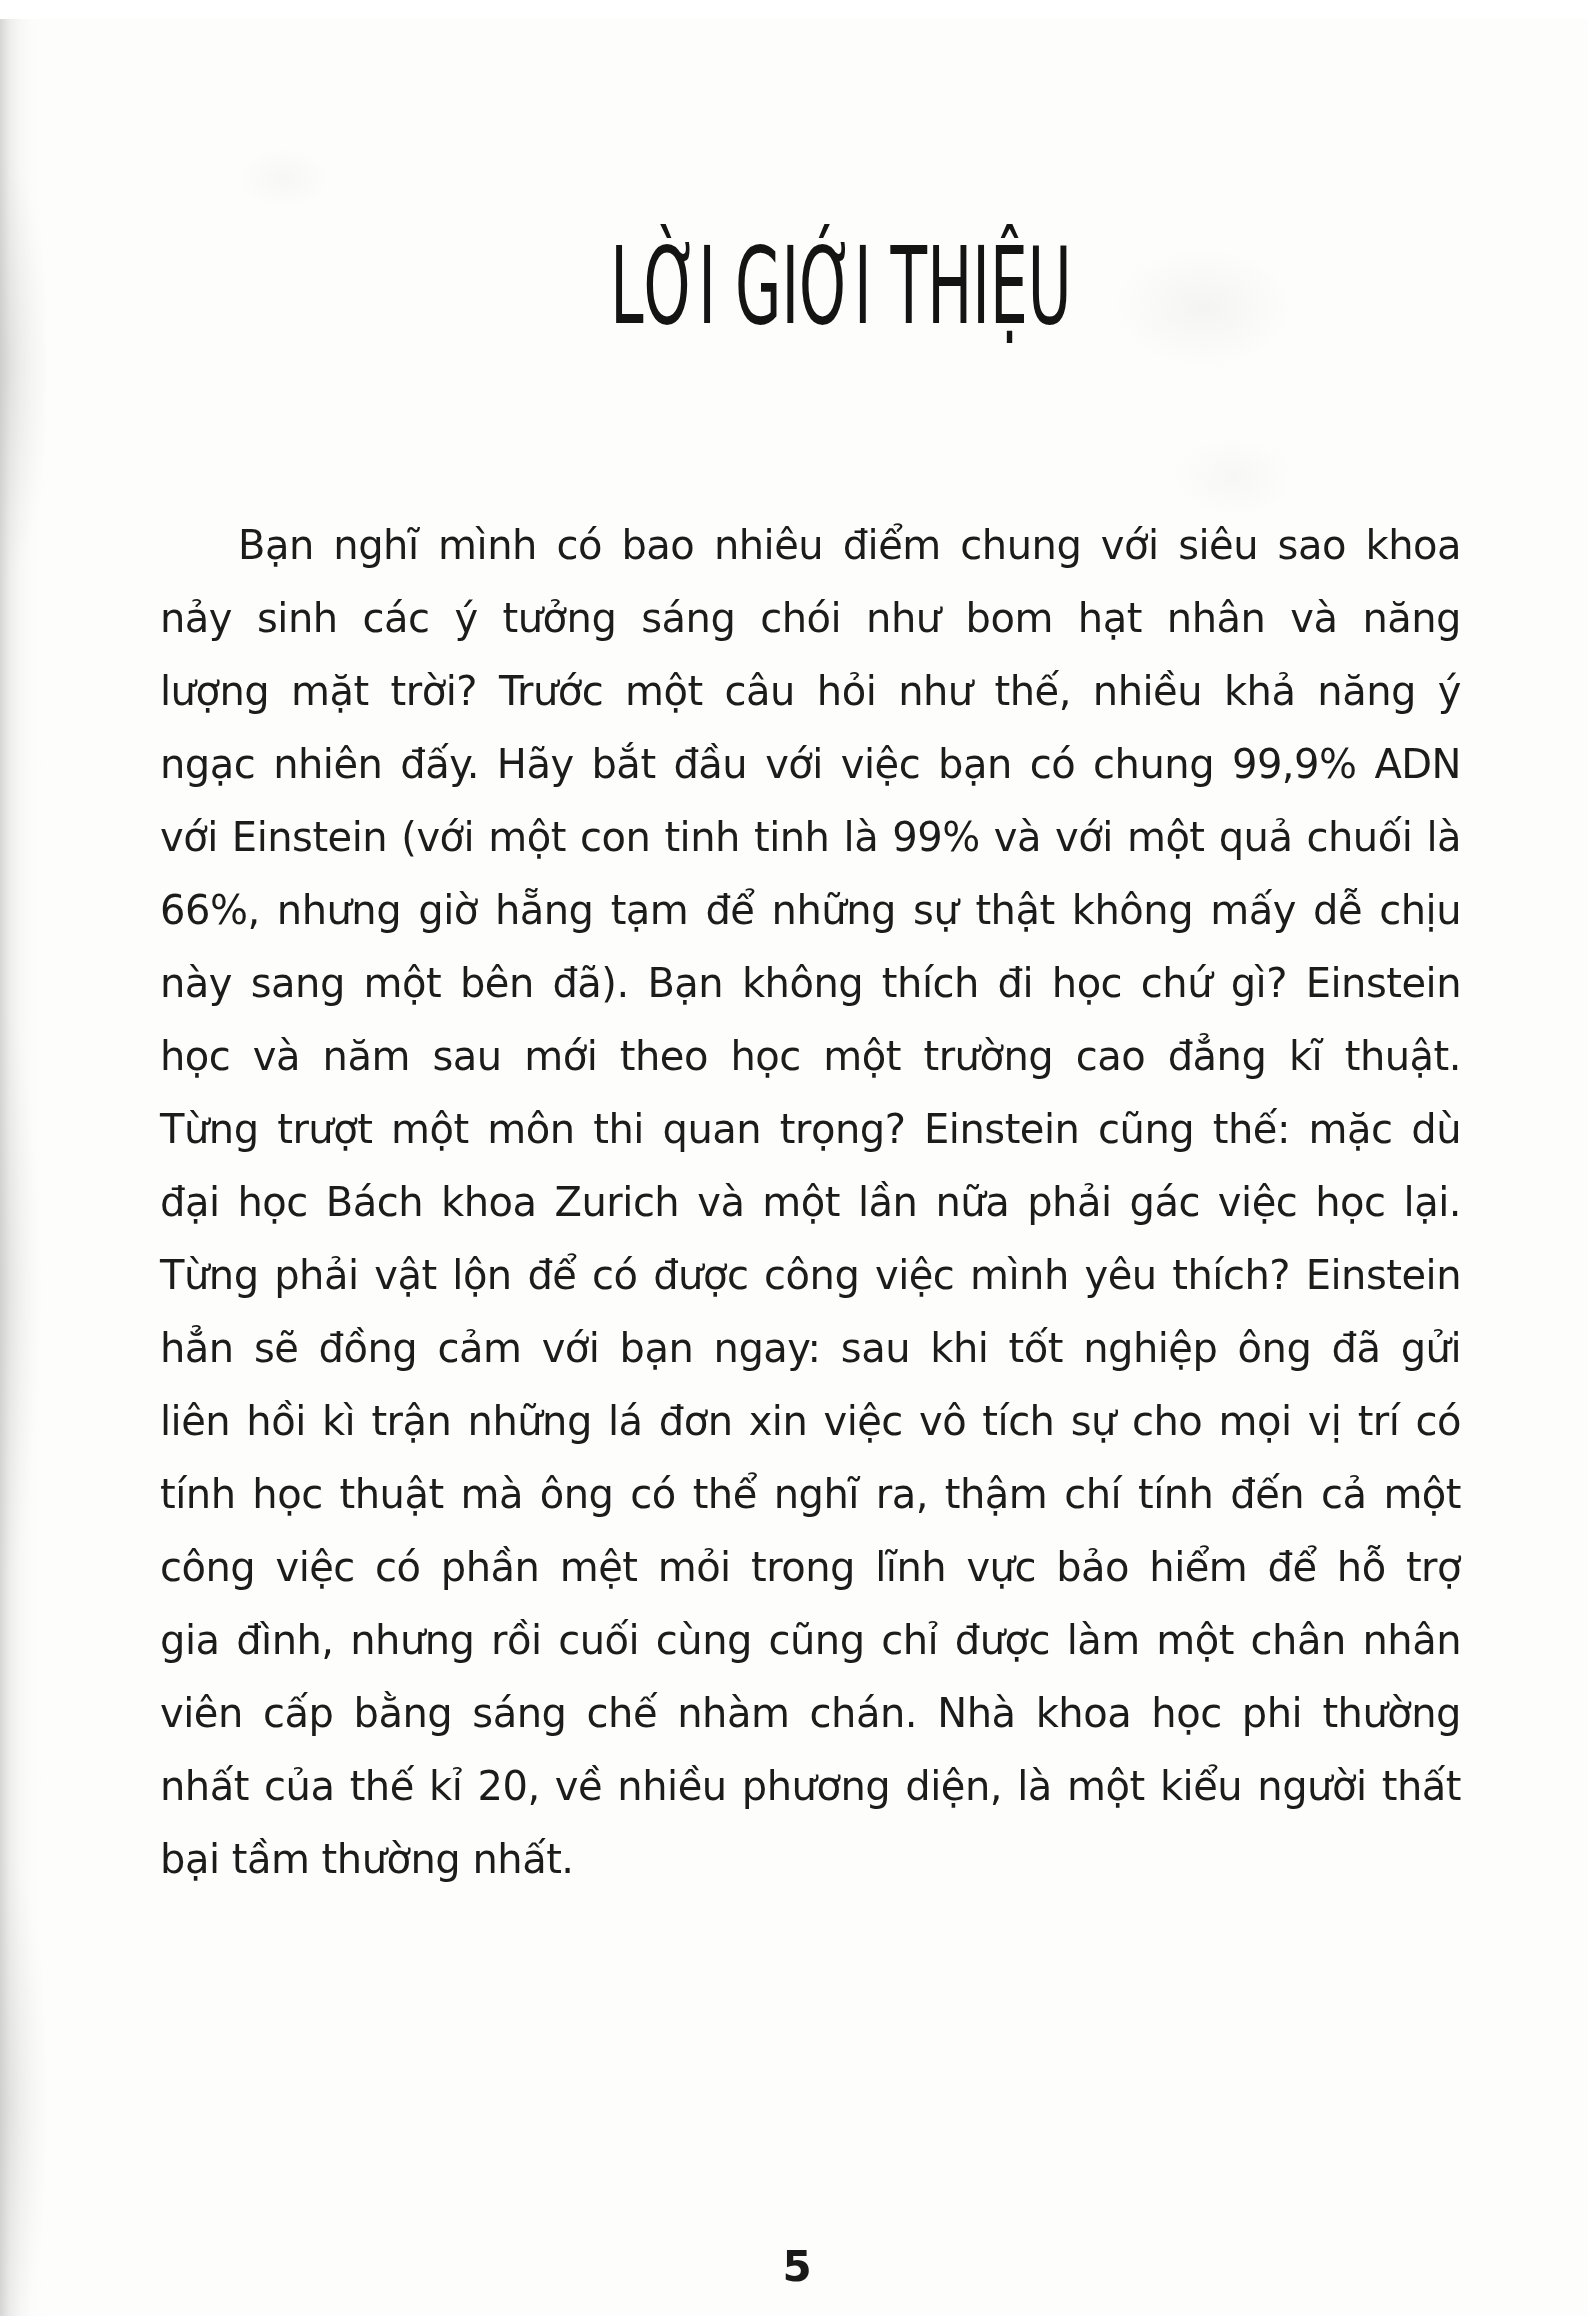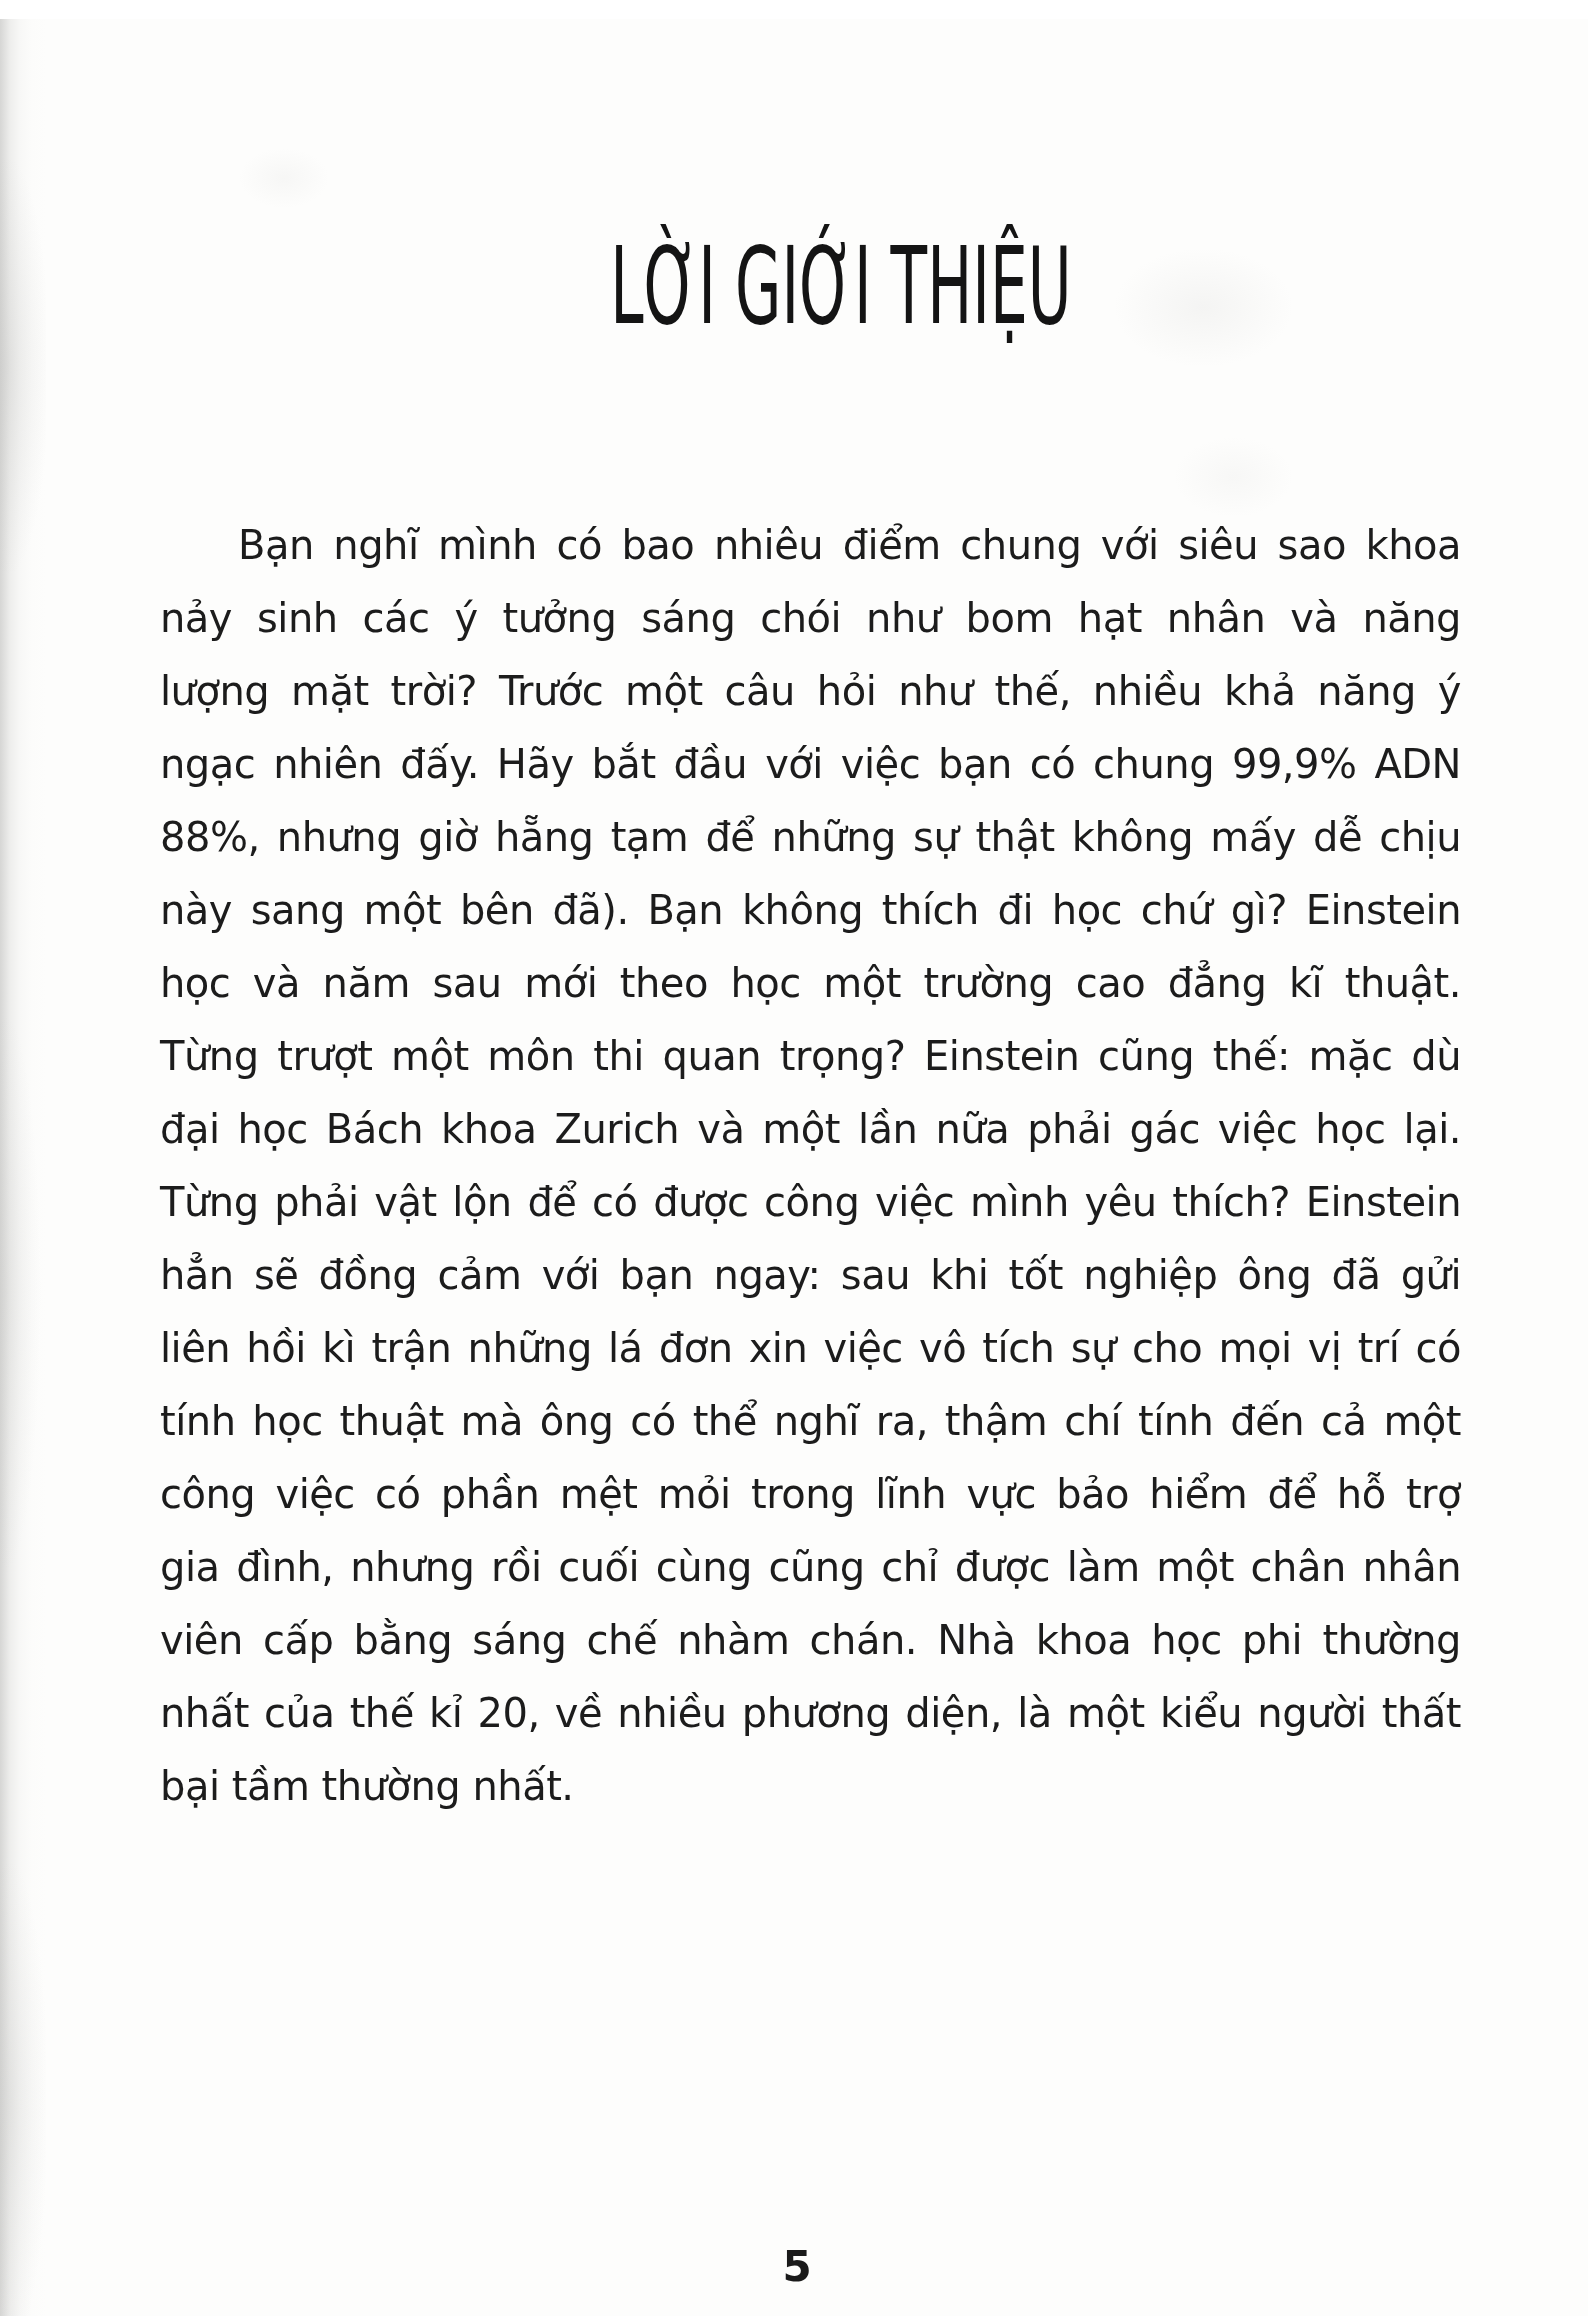--- a/index.html
+++ b/index.html
@@ -113,21 +113,22 @@
   <div class="smudge smudge-2"></div>
   <div class="smudge smudge-3"></div>
 
   <h1 class="chapter-title"><span class="squeeze">LỜI GIỚI THIỆU</span></h1>
 
   <div class="body-paragraph">
       <div class="para-line first">Bạn nghĩ mình có bao nhiêu điểm chung với siêu sao khoa</div>
       <div class="para-line">nảy sinh các ý tưởng sáng chói như bom hạt nhân và năng</div>
       <div class="para-line">lượng mặt trời? Trước một câu hỏi như thế, nhiều khả năng ý</div>
       <div class="para-line">ngạc nhiên đấy. Hãy bắt đầu với việc bạn có chung 99,9% ADN</div>
-      <div class="para-line">88%, nhưng giờ hẵng tạm để những sự thật không mấy dễ chịu</div>
+      <div class="para-line">với Einstein (với một con tinh tinh là 99% và với một quả chuối là</div>
+      <div class="para-line">66%, nhưng giờ hẵng tạm để những sự thật không mấy dễ chịu</div>
       <div class="para-line">này sang một bên đã). Bạn không thích đi học chứ gì? Einstein</div>
       <div class="para-line">học và năm sau mới theo học một trường cao đẳng kĩ thuật.</div>
       <div class="para-line">Từng trượt một môn thi quan trọng? Einstein cũng thế: mặc dù</div>
       <div class="para-line">đại học Bách khoa Zurich và một lần nữa phải gác việc học lại.</div>
       <div class="para-line">Từng phải vật lộn để có được công việc mình yêu thích? Einstein</div>
       <div class="para-line">hẳn sẽ đồng cảm với bạn ngay: sau khi tốt nghiệp ông đã gửi</div>
       <div class="para-line">liên hồi kì trận những lá đơn xin việc vô tích sự cho mọi vị trí có</div>
       <div class="para-line">tính học thuật mà ông có thể nghĩ ra, thậm chí tính đến cả một</div>
       <div class="para-line">công việc có phần mệt mỏi trong lĩnh vực bảo hiểm để hỗ trợ</div>
       <div class="para-line">gia đình, nhưng rồi cuối cùng cũng chỉ được làm một chân nhân</div>

